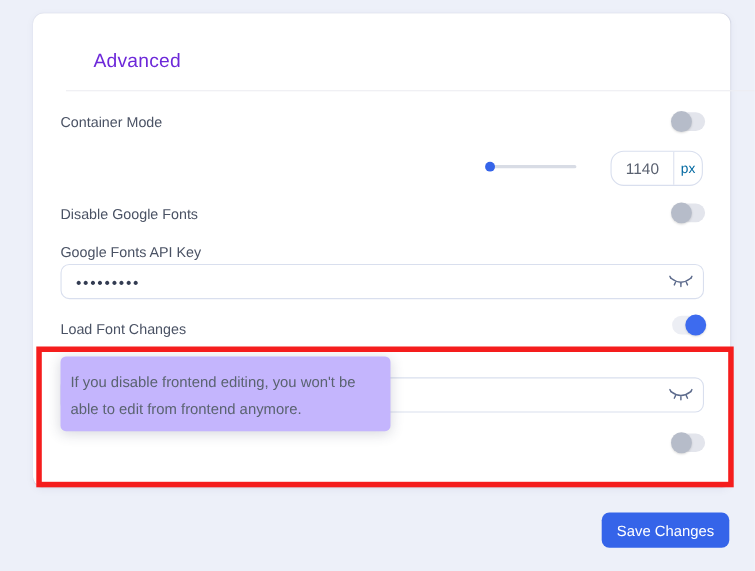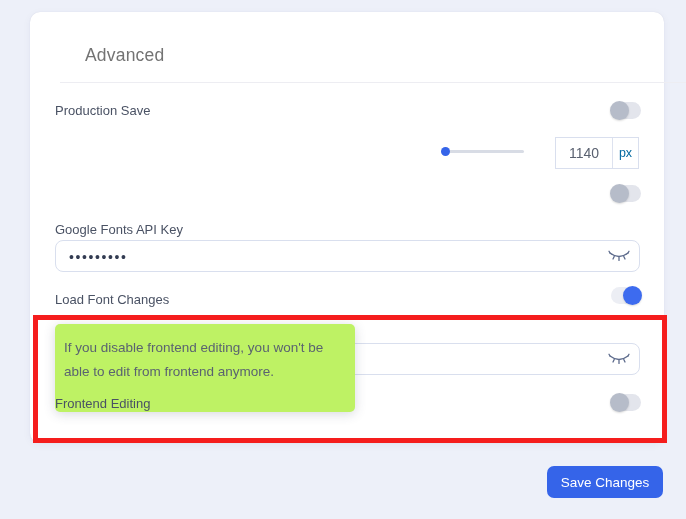--- a/index.html
+++ b/index.html
@@ -1,84 +1,85 @@
 <!DOCTYPE html>
 <html><head>
 <meta charset="utf-8">
 <style>
   html,body{margin:0;padding:0;background:#edf0f9;font-family:"Liberation Sans",sans-serif;}
   #page{position:relative;width:686px;height:519px;background:#edf0f9;overflow:hidden;}
 
   .card{position:absolute;left:30px;top:12px;width:634px;height:431px;background:#ffffff;
         border-radius:10px;box-shadow:0 0 1px rgba(40,50,90,.15),0 2px 8px rgba(30,40,90,.05);}
-  .card-title{position:absolute;left:55px;top:33px;font-size:17.5px;color:#737373;letter-spacing:.2px;}
+  .card-title{position:absolute;left:55px;top:33px;font-size:17.5px;color:#6d28d9;letter-spacing:.2px;}
   .divider{position:absolute;left:30px;top:70px;width:634px;height:1px;background:#ededf2;}
 
   .lbl{position:absolute;left:55px;font-size:13px;color:#4a5264;white-space:nowrap;}
 
   
   .toggle{position:absolute;width:30px;height:17px;border-radius:9px;background:#e3e5ec;cursor:pointer;}
   .toggle .knob{position:absolute;top:-1px;left:-1px;width:19px;height:19px;border-radius:50%;
                 background:#b6bcc9;box-shadow:0 1px 2px rgba(0,0,0,.15);}
   .toggle.on{background:#eceef4;}
   .toggle.on .knob{left:12px;background:#3d6bef;}
 
   
   .slider-track{position:absolute;left:443px;top:150px;width:81px;height:3px;border-radius:2px;background:#d8dce5;}
   .slider-knob{position:absolute;left:441px;top:147px;width:9px;height:9px;border-radius:50%;background:#3564e9;}
 
   
   .numbox{position:absolute;left:555px;top:137px;width:84px;height:32px;border:1px solid #d9dfee;
-          border-radius:0;background:#fff;display:flex;align-items:stretch;box-sizing:border-box;}
+          border-radius:12px;background:#fff;display:flex;align-items:stretch;box-sizing:border-box;}
   .numbox input{width:52px;border:0;outline:0;background:transparent;text-align:center;
                 font-size:14px;color:#5a6170;font-family:"Liberation Sans",sans-serif;}
   .numbox .unit{flex:1;display:flex;align-items:center;justify-content:center;border-left:1px solid #dde2ef;
                 font-size:12.5px;color:#0369a1;}
 
   
   .text-input{position:absolute;left:55px;width:585px;height:32px;border:1px solid #d9dfee;border-radius:8px;
               background:#fff;box-sizing:border-box;display:flex;align-items:center;}
   .dots{margin-left:13px;font-size:14px;letter-spacing:1.6px;color:#333c52;line-height:1;
         overflow:hidden;white-space:nowrap;padding-top:2px;}
   .eye{position:absolute;right:9px;top:50%;transform:translateY(-50%);width:22px;height:16px;cursor:pointer;}
 
   
-  .tooltip{position:absolute;left:55px;top:324px;width:300px;min-height:66px;background:#bef264;border-radius:5px;
-           box-shadow:0 2px 12px rgba(55,62,92,.20);box-sizing:border-box;padding:12px 16px 28px 9px;
+  .tooltip{position:absolute;left:55px;top:324px;width:300px;min-height:66px;background:#c4b5fd;border-radius:5px;
+           box-shadow:0 2px 12px rgba(55,62,92,.20);box-sizing:border-box;padding:12px 16px 8px 9px;
            font-size:13.5px;line-height:24px;color:#5a6370;z-index:5;}
 
   
   .annotation{position:absolute;left:33px;top:315px;width:634px;height:128px;box-sizing:border-box;
               border:5px solid #f51d1d;z-index:9;pointer-events:none;}
 
   .save-btn{position:absolute;left:547px;top:466px;width:116px;height:32px;background:#3564e9;color:#fff;
             border:0;border-radius:7px;font-size:13.5px;font-family:"Liberation Sans",sans-serif;cursor:pointer;}
 </style>
 </head>
 <body>
 
 <div id="page">
 
   <div class="card">
     <div class="card-title">Advanced</div>
     <div class="divider"></div>
   </div>
 
-  <div class="lbl" style="top:103px;">Production Save</div>
+  <div class="lbl" style="top:103px;">Container Mode</div>
   <div class="toggle" style="left:611px;top:102px;">
     <div class="knob"></div>
   </div>
 
   <div class="slider-track"></div>
   <div class="slider-knob"></div>
   <div class="numbox">
     <input type="text" value="1140" style="">
     <span class="unit">px</span>
   </div>
 
+  <div class="lbl" style="top:187px;">Disable Google Fonts</div>
   <div class="toggle" style="left:611px;top:185px;">
     <div class="knob"></div>
   </div>
 
   <div class="lbl" style="top:222px;text-align:right;">Google Fonts API Key</div>
   <div class="text-input" style="top:240px;">
     <span class="dots">•••••••••</span>
     <svg class="eye" viewBox="0 0 22 16">
       <g stroke="#5d6b8c" stroke-width="1.3" fill="none" stroke-linecap="round">
         <path d="M2,5 Q11,12 20,5"></path>
@@ -105,21 +106,20 @@
           <path d="M20,5 L21,3.2"></path>
         <path d="M6.2,8.4 L5,11"></path>
           <path d="M11,9.6 L11,12.4"></path>
           <path d="M15.8,8.4 L17,11"></path>
       </g>
     </svg>
   </div>
 
   <div class="tooltip">If you disable frontend editing, you won't be able to edit from frontend anymore.</div>
 
-  <div class="lbl" style="top:396px;z-index:6;">Frontend Editing</div>
   <div class="toggle" style="left:611px;top:394px;">
     <div class="knob"></div>
   </div>
 
   <div class="annotation"></div>
 
   <button class="save-btn">Save Changes</button>
 
 </div>
 

